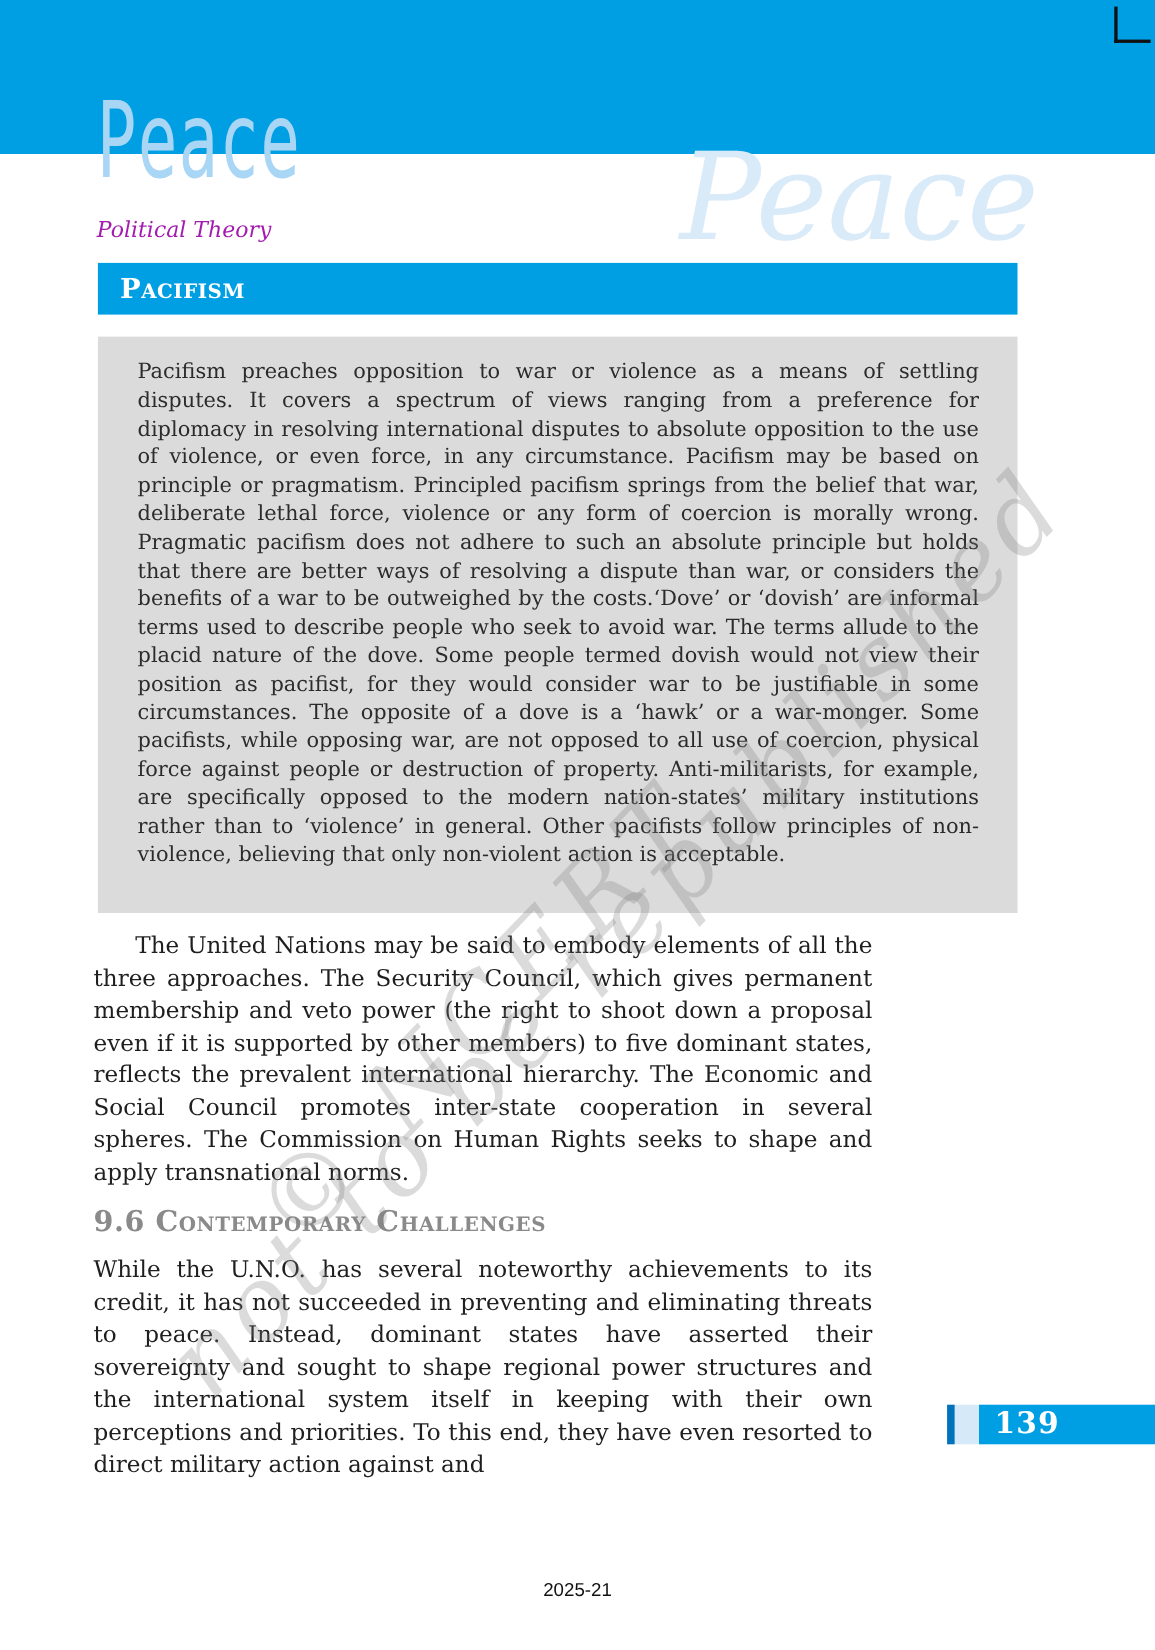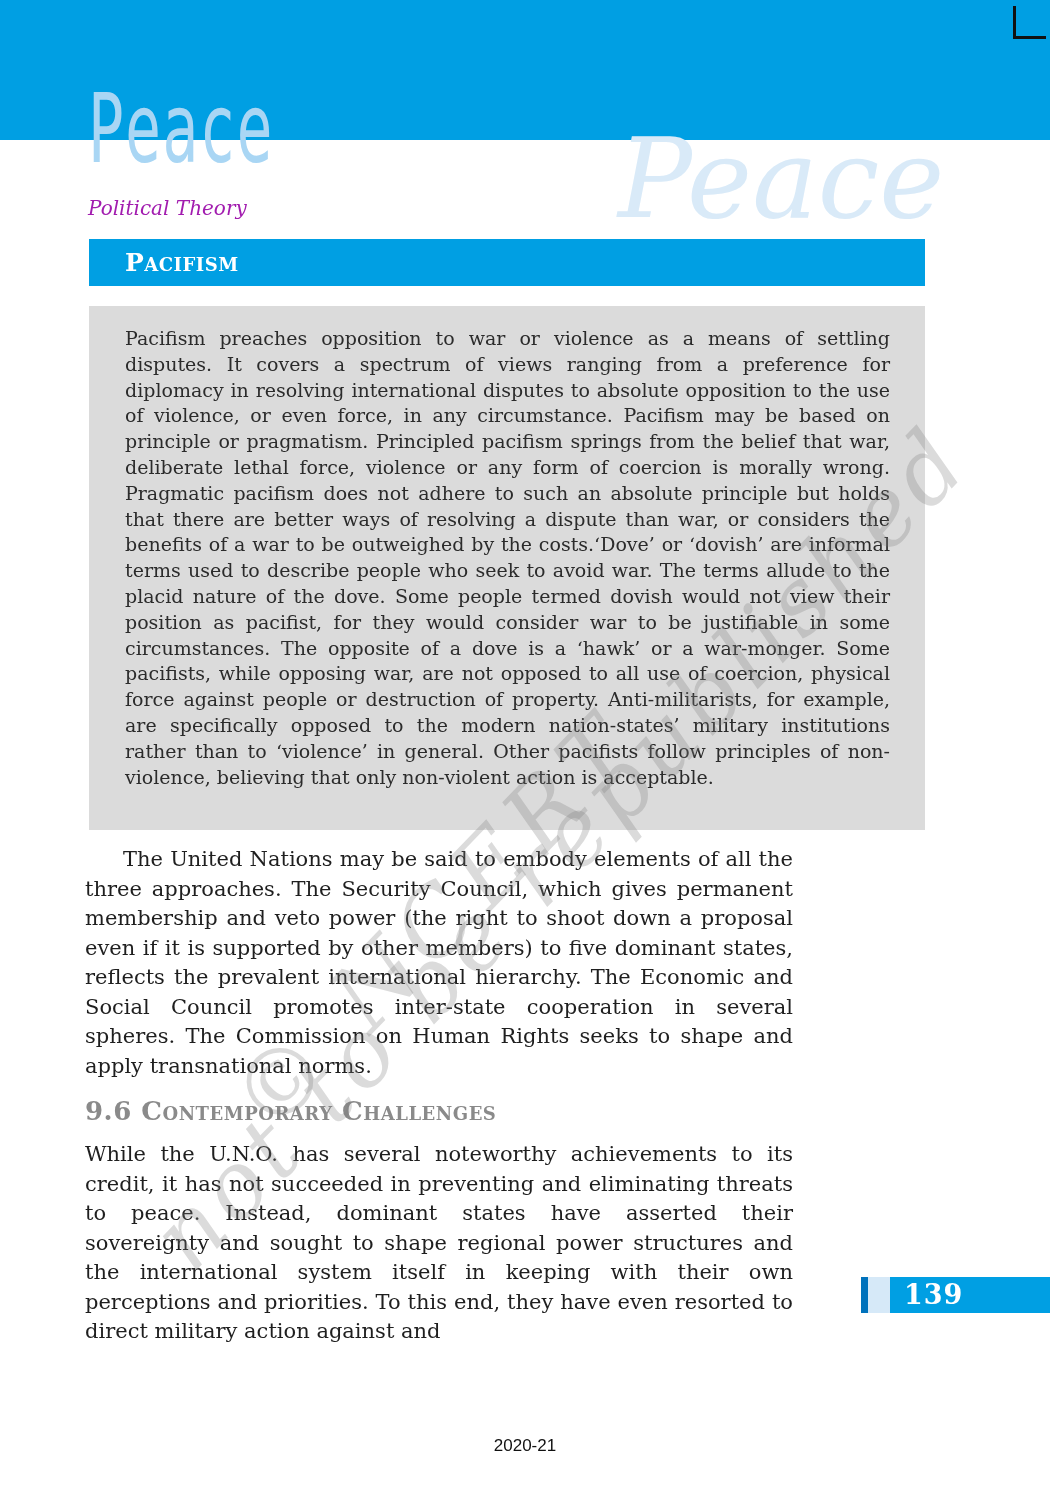--- a/index.html
+++ b/index.html
@@ -49,21 +49,21 @@
     color:var(--cursive_light_blue);
     z-index:1;white-space:nowrap;
   }
   .pacifism-box{
     position:absolute;left:89px;top:239px;width:836px;
     z-index:2;
   }
   .pacifism-header{
     background:var(--band_blue);
     height:47px;line-height:47px;
-    padding-left:36px;
+    padding-left:20px;
     color:#fff;
     font-weight:bold;font-variant:small-caps;
     font-size:25px;letter-spacing:0.5px;
   }
   .pacifism-body{
     background:var(--box_gray);
     padding:20px 35px 26px 36px;
     color:#2B2B2B;
     min-height:524px;
     margin-top:20px;
@@ -161,15 +161,15 @@
 
   <div class="wm wm-line1">© NCERT</div>
   <div class="wm wm-line2">not to be republished</div>
 
   <div class="page-badge">
     <div class="badge-dark-bar"></div>
     <div class="badge-light-bar"></div>
     <div class="badge-main">139</div>
   </div>
 
-  <div class="footer-year">2020-21</div>
+  <div class="footer-year">2025-21</div>
 
 </div>
 
 </body></html>

